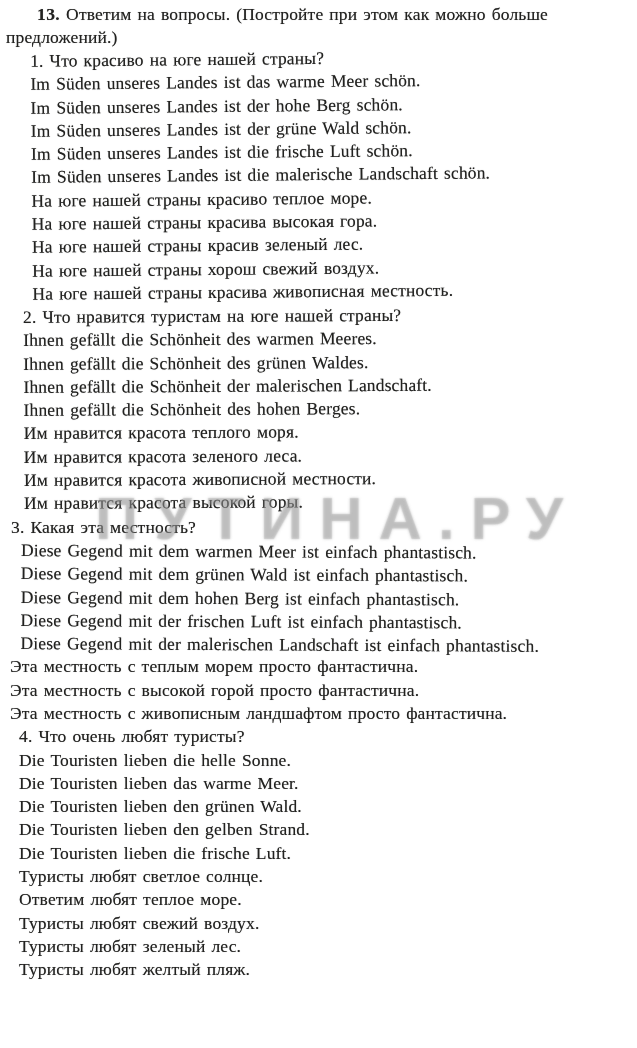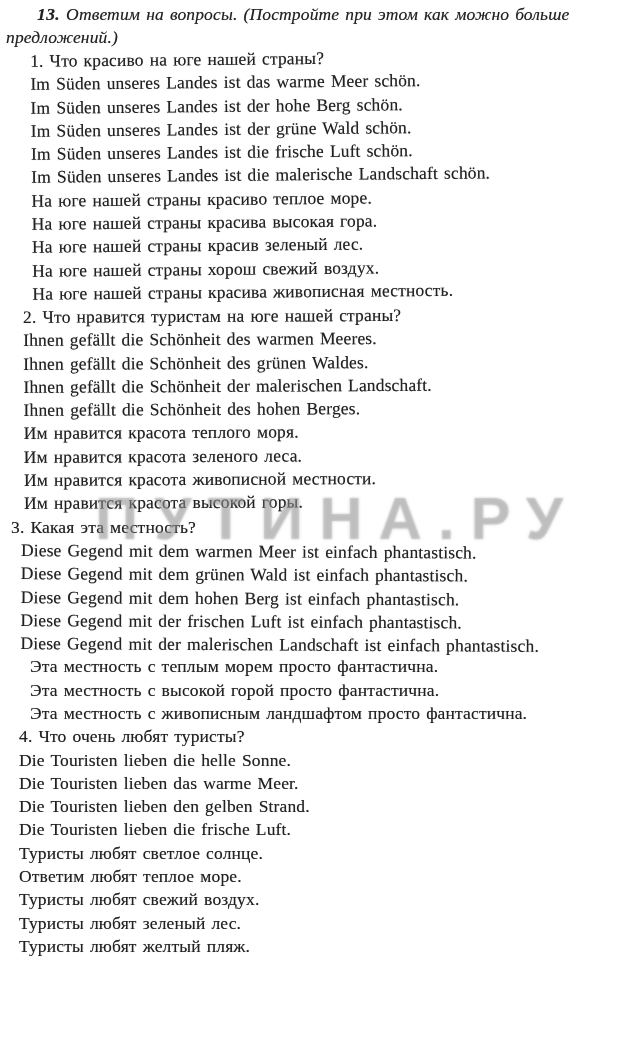--- a/index.html
+++ b/index.html
@@ -20,28 +20,28 @@
     margin:0;
     font-size:17.5px;
     line-height:23.3px;
     white-space:nowrap;
     letter-spacing:.15px;
     word-spacing:1.5px;
     text-shadow:0 0 .7px rgba(45,45,45,.55);
   }
   
   .sec{transform-origin:left top;}
-  .sec-header{padding-left:2px;font-style:italic;}
+  .sec-header{padding-left:2px;}
   .sec-header .first{ text-indent:31px; }
   .sec-header .first b{letter-spacing:.4px;}
   .sec-q1{padding-left:26px; transform:rotate(-0.55deg);}
   .sec-q2{padding-left:19px; transform:rotate(-0.3deg);}
   .sec-q3head{padding-left:7px;font-family:Liberation Serif, serif;}
   .sec-q3de{padding-left:17px; transform:rotate(0.3deg);}
-  .sec-q3ru{padding-left:6px;margin-left:20px;}
+  .sec-q3ru{padding-left:6px;}
   .sec-q4{padding-left:15px;font-family:Liberation Serif, serif;}
   .gap-before{margin-top:9px;}
   
   .watermark{
     position:absolute;
     top:484px;left:95px;
     width:560px;
     font-family:"Liberation Sans","DejaVu Sans",sans-serif;
     font-weight:bold;
     font-size:60px;
@@ -101,20 +101,21 @@
   <div class="sec sec-q3ru">
     <p class="ln ru">Эта местность с теплым морем просто фантастична.</p>
     <p class="ln ru">Эта местность с высокой горой просто фантастична.</p>
     <p class="ln ru">Эта местность с живописным ландшафтом просто фантастична.</p>
   </div>
 
   <div class="sec sec-q4">
     <p class="ln q">4. Что очень любят туристы?</p>
     <p class="ln de">Die Touristen lieben die helle Sonne.</p>
     <p class="ln de">Die Touristen lieben das warme Meer.</p>
+    <p class="ln de">Die Touristen lieben den grünen Wald.</p>
     <p class="ln de">Die Touristen lieben den gelben Strand.</p>
     <p class="ln de">Die Touristen lieben die frische Luft.</p>
     <p class="ln ru">Туристы любят светлое солнце.</p>
     <p class="ln ru">Ответим любят теплое море.</p>
     <p class="ln ru">Туристы любят свежий воздух.</p>
     <p class="ln ru">Туристы любят зеленый лес.</p>
     <p class="ln ru">Туристы любят желтый пляж.</p>
   </div>
 
   <div class="watermark">ПУТИНА.РУ</div>

